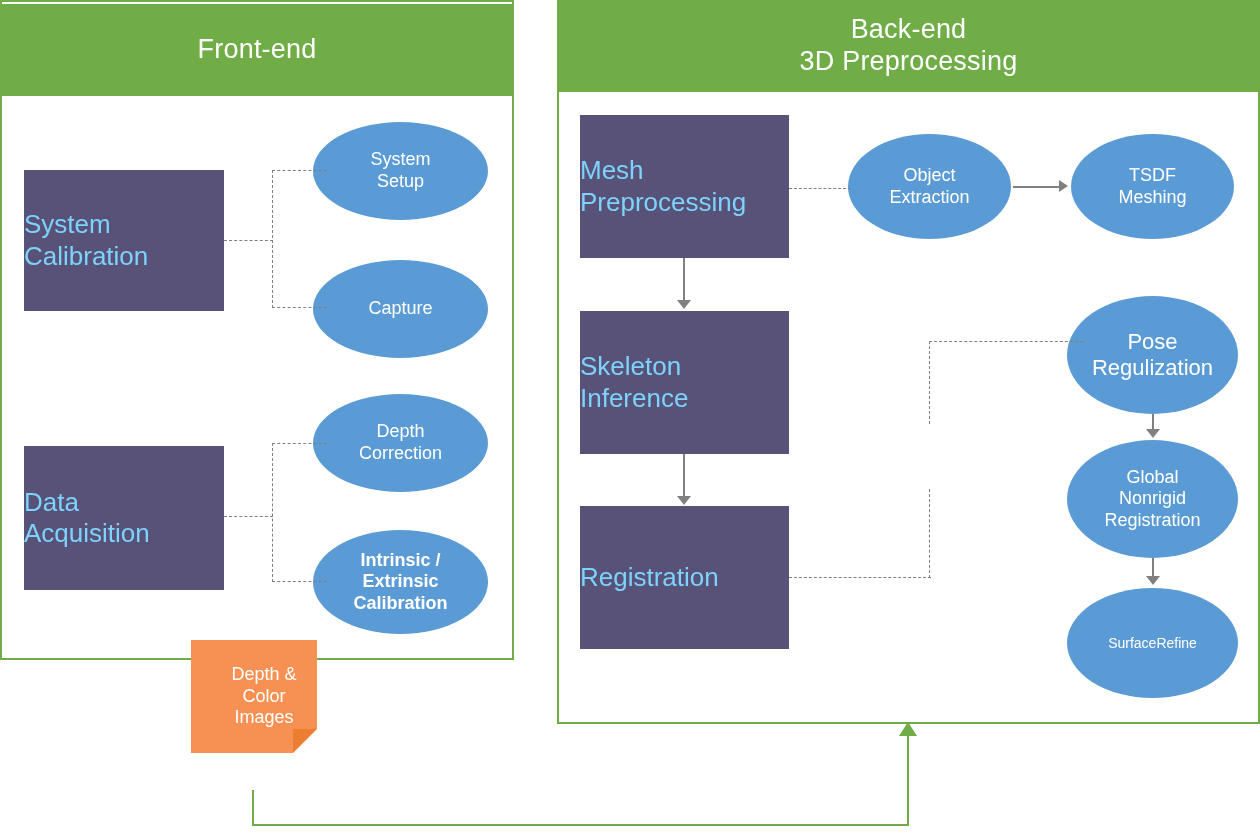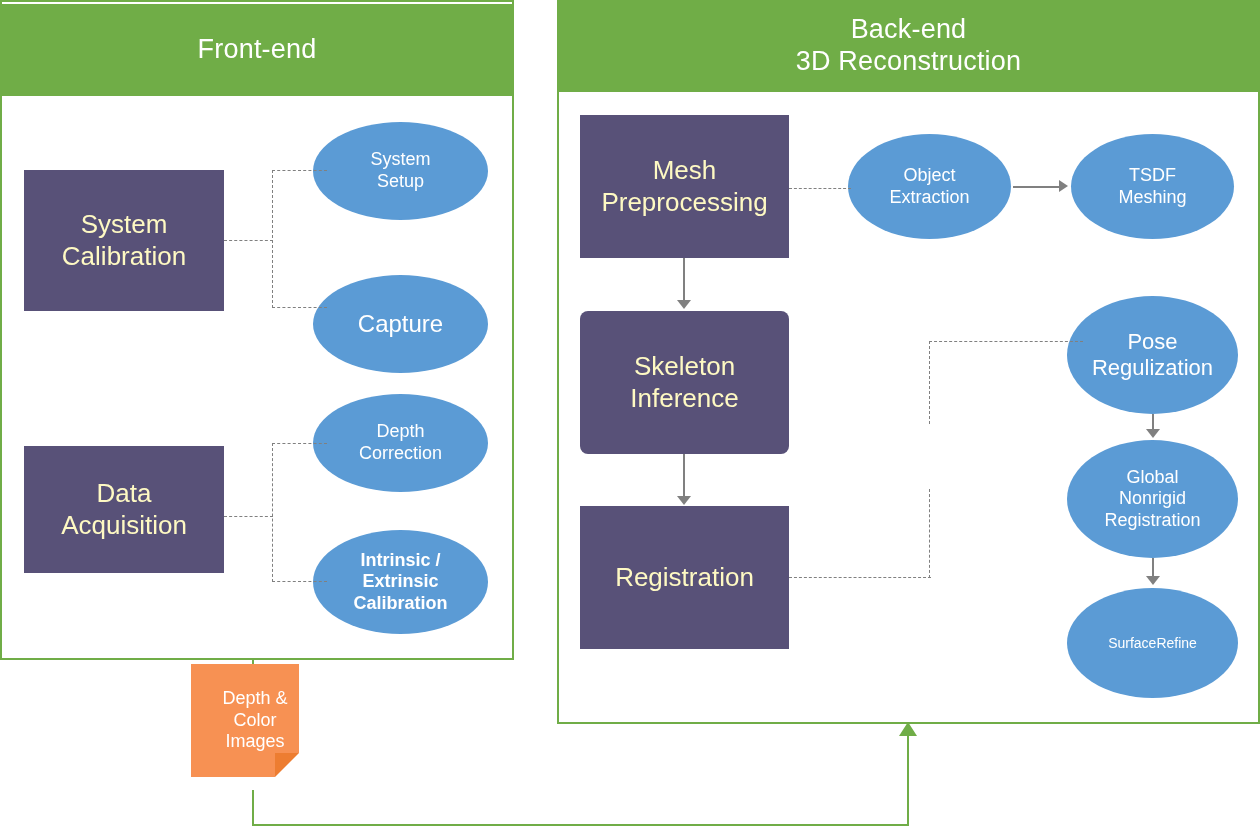--- a/index.html
+++ b/index.html
@@ -33,23 +33,23 @@
     text-align:center;
     line-height:1.18;
     font-weight:400;
     letter-spacing:.2px;
   }
 
   
   .pbox{
     position:absolute;
     background:#585178;
-    color:#fef9c3;
-    display:flex;
-    align-items:center;
+    color:#7dd3fc;
+    display:flex;
+    align-items:flex-start;
     justify-content:center;
     text-align:center;
     line-height:1.2;
     box-sizing:border-box;
   }
 
   
   .ellipse{
     position:absolute;
     background:#5b9bd5;
@@ -127,30 +127,30 @@
 
   <div class="panel" style="left:0px;top:0px;width:514px;height:660px;"></div>
   <div class="panel-header" style="left:0px;top:4px;width:514px;height:92px;font-size:27px;flex-direction:column;">
     <span>Front-end</span>
   </div>
 
   <div class="pbox" style="left:24px;top:170px;width:200px;height:141px;font-size:26px;flex-direction:column;">
     <span>System</span>
     <span>Calibration</span>
   </div>
-  <div class="pbox" style="left:24px;top:446px;width:200px;height:127px;font-size:26px;flex-direction:column;">
+  <div class="pbox" style="left:24px;top:446px;width:200px;height:144px;font-size:26px;flex-direction:column;">
     <span>Data</span>
     <span>Acquisition</span>
   </div>
 
   <div class="ellipse" style="left:313px;top:122px;width:175px;height:98px;font-size:18px;flex-direction:column;">
     <span>System</span>
     <span>Setup</span>
   </div>
-  <div class="ellipse" style="left:313px;top:275px;width:175px;height:98px;font-size:24px;flex-direction:column;">
+  <div class="ellipse" style="left:313px;top:260px;width:175px;height:98px;font-size:18px;flex-direction:column;">
     <span>Capture</span>
   </div>
   <div class="ellipse" style="left:313px;top:394px;width:175px;height:98px;font-size:18px;flex-direction:column;">
     <span>Depth</span>
     <span>Correction</span>
   </div>
   <div class="ellipse" style="left:313px;top:530px;width:175px;height:104px;font-size:18px;flex-direction:column;font-weight:bold;">
     <span>Intrinsic /</span>
     <span>Extrinsic</span>
     <span>Calibration</span>
@@ -162,28 +162,28 @@
   <div class="seg dash-h" style="left:272px;top:307px;width:55px;height:0;"></div>
 
   <div class="seg dash-h" style="left:224px;top:516px;width:49px;height:0;"></div>
   <div class="seg dash-v" style="left:272px;top:443px;width:0;height:139px;"></div>
   <div class="seg dash-h" style="left:272px;top:443px;width:55px;height:0;"></div>
   <div class="seg dash-h" style="left:272px;top:581px;width:55px;height:0;"></div>
 
   <div class="panel" style="left:557px;top:0px;width:703px;height:724px;"></div>
   <div class="panel-header" style="left:557px;top:0px;width:703px;height:92px;font-size:27px;flex-direction:column;">
     <span>Back-end</span>
-    <span>3D Reconstruction</span>
+    <span>3D Preprocessing</span>
   </div>
 
   <div class="pbox" style="left:580px;top:115px;width:209px;height:143px;font-size:26px;flex-direction:column;">
     <span>Mesh</span>
     <span>Preprocessing</span>
   </div>
-  <div class="pbox" style="left:580px;top:311px;width:209px;height:143px;font-size:26px;flex-direction:column;border-radius:8px;">
+  <div class="pbox" style="left:580px;top:311px;width:209px;height:143px;font-size:26px;flex-direction:column;">
     <span>Skeleton</span>
     <span>Inference</span>
   </div>
   <div class="pbox" style="left:580px;top:506px;width:209px;height:143px;font-size:26px;flex-direction:column;">
     <span>Registration</span>
   </div>
 
   <div class="ellipse" style="left:848px;top:134px;width:163px;height:105px;font-size:18px;flex-direction:column;text-align:right;">
     <span>Object</span>
     <span>Extraction</span>
@@ -224,21 +224,21 @@
   <div class="seg dash-h" style="left:929px;top:341px;width:154px;height:0;"></div>
 
   <div class="seg solid-v" style="left:1152px;top:414px;width:1.6px;height:19px;"></div>
   <div class="arrow-down" style="left:1146px;top:429px;"></div>
 
   <div class="seg solid-v" style="left:1152px;top:558px;width:1.6px;height:23px;"></div>
   <div class="arrow-down" style="left:1146px;top:576px;"></div>
 
   <div class="seg green-v" style="left:252px;top:659px;width:2.4px;height:21px;"></div>
 
-  <div class="note" style="left:191px;top:664px;width:108px;height:113px;font-size:18px;flex-direction:column;padding-left:20px;">
+  <div class="note" style="left:191px;top:640px;width:126px;height:113px;font-size:18px;flex-direction:column;padding-left:20px;">
     <span>Depth &amp;</span>
     <span>Color</span>
     <span>Images</span>
     <span class="note-fold"></span>
   </div>
 
   <div class="seg green-v" style="left:252px;top:790px;width:2.4px;height:36px;"></div>
   <div class="seg green-h" style="left:252px;top:824px;width:657px;height:2.4px;"></div>
   <div class="seg green-v" style="left:907px;top:735px;width:2.4px;height:90px;"></div>
   <div class="arrow-up-green" style="left:899px;top:722px;"></div>

